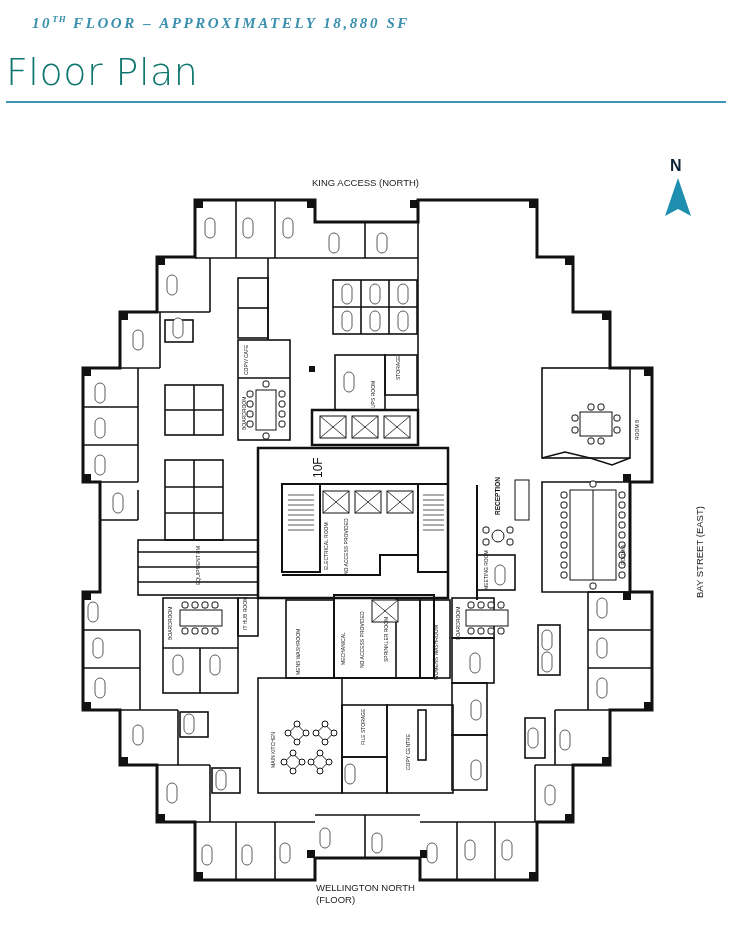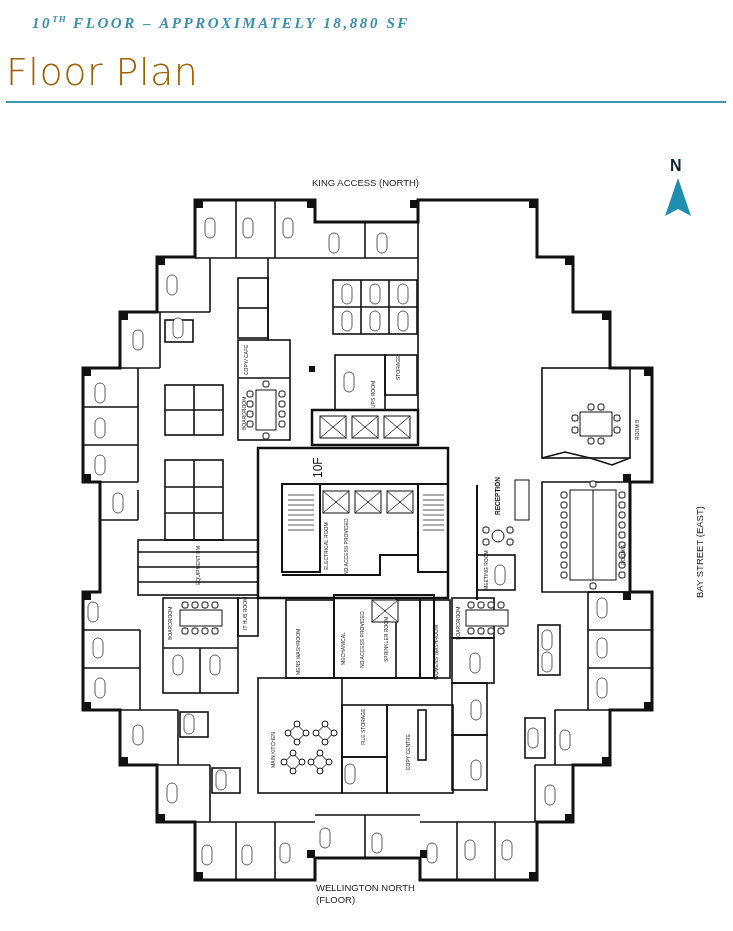--- a/index.html
+++ b/index.html
@@ -6,21 +6,21 @@
   body { width: 733px; height: 931px; position: relative; overflow: hidden; font-family: "Liberation Sans", sans-serif; }
   .subtitle {
     position: absolute; left: 8px; top: 14px;
     font-family: "Liberation Serif", serif; font-style: italic; font-weight: bold;
     font-size: 15px; letter-spacing: 2.6px; color: #3a8fae; margin-left: 24px;
   }
   .subtitle sup { font-size: 9px; letter-spacing: 1px; }
   .title {
     position: absolute; left: 6px; top: 50px;
     font-family: "DejaVu Sans", sans-serif; font-weight: 200;
-    font-size: 38px; color: #a16207; letter-spacing: 0.5px;
+    font-size: 38px; color: #0f766e; letter-spacing: 0.5px;
   }
   .rule { position: absolute; left: 6px; top: 101px; width: 720px; height: 2px; background: #3f97b8; }
   .plan { position: absolute; left: 0; top: 0; }
   .street { position: absolute; font-size: 9.5px; color: #222; font-family: "Liberation Sans", sans-serif; }
   .street-north { left: 312px; top: 177px; }
   .street-south { left: 316px; top: 882px; line-height: 12px; width: 140px; }
   .street-east { left: 694px; top: 598px; transform: rotate(-90deg); transform-origin: 0 0; white-space: nowrap; }
   .north-arrow { position: absolute; left: 660px; top: 158px; width: 36px; height: 62px; }
   .north-letter { position: absolute; left: 670px; top: 157px; font-size: 16px; font-weight: bold; color: #0d2436; font-family: "Liberation Sans", sans-serif; }
 </style>

